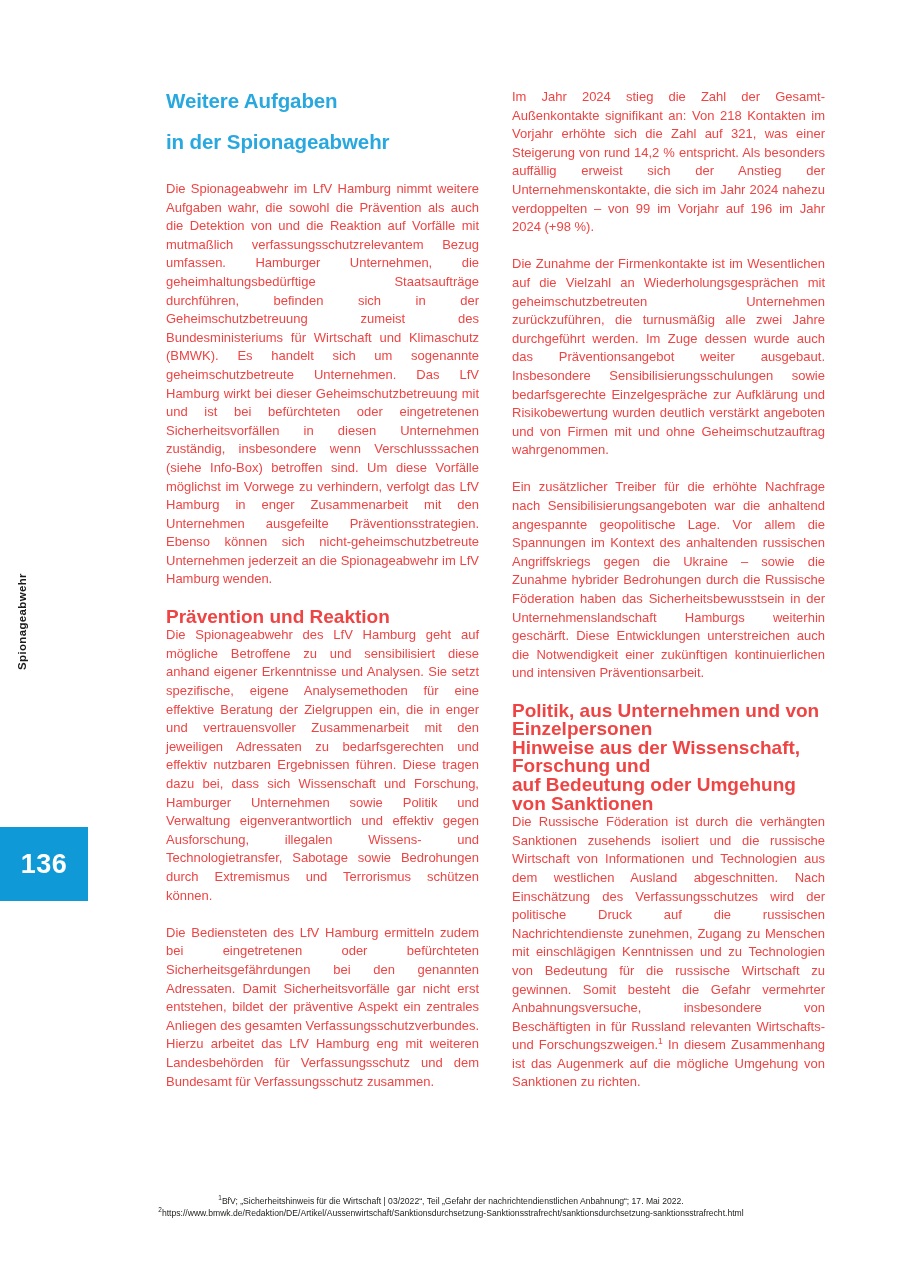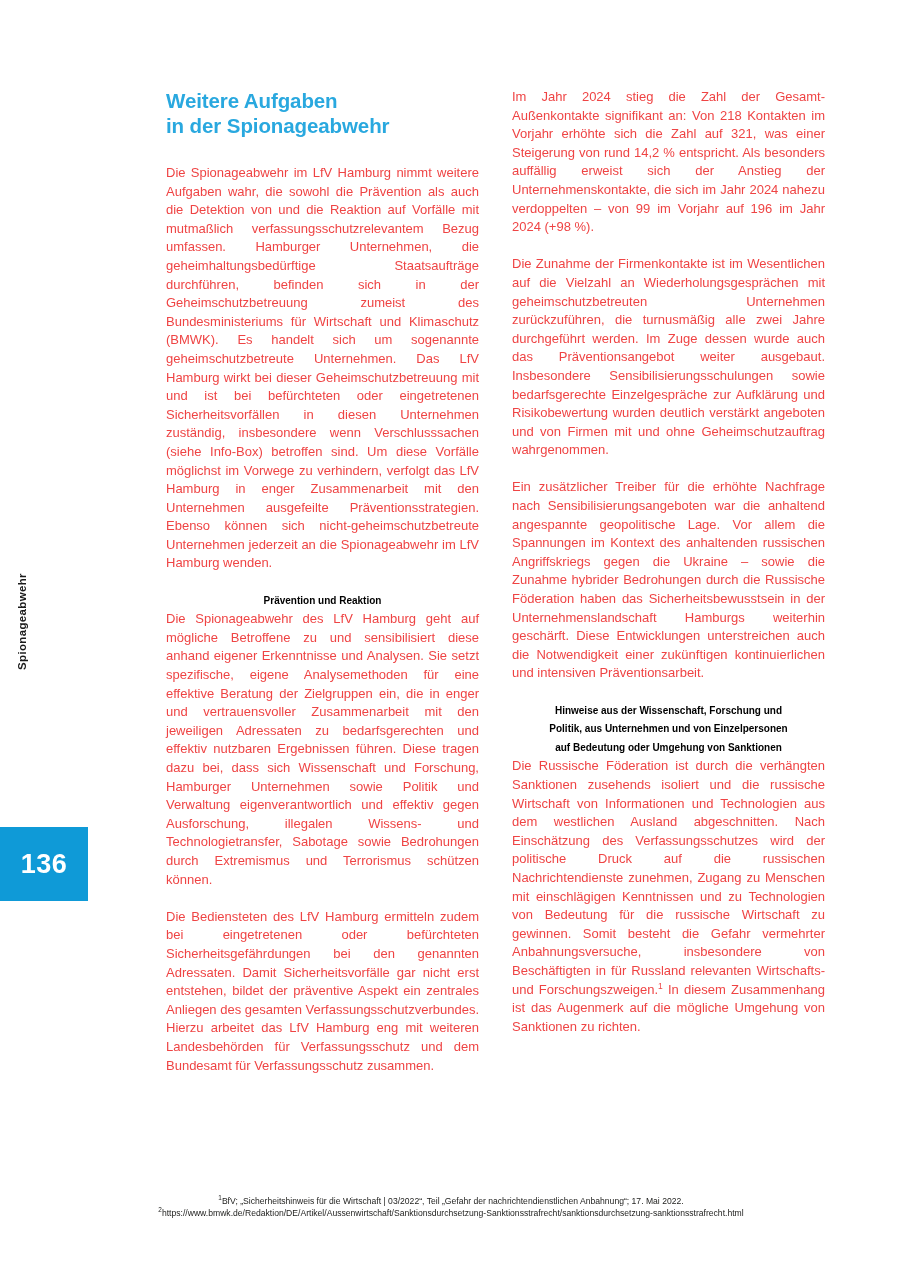--- a/index.html
+++ b/index.html
@@ -76,29 +76,28 @@
   }
 
   h1.title {
     margin: 0 0 26px 0;
     font-size: 20.5px;
     line-height: 25px;
     font-weight: 700;
     color: #29a8df;
     letter-spacing: -0.1px;
   }
-  h1.title .l2 { display: block; }
+  h1.title .l2 { display: block; margin-top: 16px; }
 
   h2.subhead {
     margin: 0;
-    font-size: 10px;
+    font-size: 19px;
     line-height: 18.6px;
     font-weight: 700;
-    color: #000000;
-    text-align: center;
+    color: #ef4444;
   }
 
   p.body {
     margin: 0 0 18.6px 0;
     font-size: 13px;
     line-height: 18.6px;
     text-align: justify;
     text-justify: inter-word;
     hyphens: manual;
     color: #ef4444;
@@ -155,22 +154,22 @@
 
     <p class="body">Die Bediensteten des LfV Hamburg ermitteln zudem bei eingetretenen oder befürchteten Sicherheitsgefährdungen bei den genannten Adressaten. Damit Sicherheitsvorfälle gar nicht erst entstehen, bildet der präventive Aspekt ein zentrales Anliegen des gesamten Verfassungsschutzverbundes. Hierzu arbeitet das LfV Hamburg eng mit weiteren Landesbehörden für Verfassungsschutz und dem Bundesamt für Verfassungsschutz zusammen.</p>
   </div>
 
   <div class="col">
     <p class="body">Im Jahr 2024 stieg die Zahl der Gesamt-Außenkontakte signifikant an: Von 218 Kontakten im Vorjahr erhöhte sich die Zahl auf 321, was einer Steigerung von rund 14,2 % entspricht. Als besonders auffällig erweist sich der Anstieg der Unternehmenskontakte, die sich im Jahr 2024 nahezu verdoppelten – von 99 im Vorjahr auf 196 im Jahr 2024 (+98 %).</p>
     <p class="body">Die Zunahme der Firmenkontakte ist im Wesentlichen auf die Vielzahl an Wiederholungsgesprächen mit geheimschutzbetreuten Unternehmen zurückzuführen, die turnusmäßig alle zwei Jahre durchgeführt werden. Im Zuge dessen wurde auch das Präventionsangebot weiter ausgebaut. Insbesondere Sensibilisierungsschulungen sowie bedarfsgerechte Einzelgespräche zur Aufklärung und Risikobewertung wurden deutlich verstärkt angeboten und von Firmen mit und ohne Geheimschutzauftrag wahrgenommen.</p>
     <p class="body">Ein zusätzlicher Treiber für die erhöhte Nachfrage nach Sensibilisierungsangeboten war die anhaltend angespannte geopolitische Lage. Vor allem die Spannungen im Kontext des anhaltenden russischen Angriffskriegs gegen die Ukraine – sowie die Zunahme hybrider Bedrohungen durch die Russische Föderation haben das Sicherheitsbewusstsein in der Unternehmenslandschaft Hamburgs weiterhin geschärft. Diese Entwicklungen unterstreichen auch die Notwendigkeit einer zukünftigen kontinuierlichen und intensiven Präventionsarbeit.</p>
 
     <h2 class="subhead">
+      <span style="display: block;">Politik, aus Unternehmen und von Einzelpersonen</span>
       <span style="display: block;">Hinweise aus der Wissenschaft, Forschung und</span>
-      <span style="display: block;">Politik, aus Unternehmen und von Einzelpersonen</span>
       <span style="display: block;">auf Bedeutung oder Umgehung von Sanktionen</span>
     </h2>
     <p class="body after-head"><span>Die Russische Föderation ist durch die verhängten Sanktionen zusehends isoliert und die russische Wirtschaft von Informationen und Technologien aus dem westlichen Ausland abgeschnitten. Nach Einschätzung des Verfassungsschutzes wird der politische Druck auf die russischen Nachrichtendienste zunehmen, Zugang zu Menschen mit einschlägigen Kenntnissen und zu Technologien von Bedeutung für die russische Wirtschaft zu gewinnen. Somit besteht die Gefahr vermehrter Anbahnungsversuche, insbesondere von Beschäftigten in für Russland relevanten Wirtschafts- und Forschungszweigen.</span><sup class="fn">1</sup><span> In diesem Zusammenhang ist das Augenmerk auf die mögliche Umgehung von Sanktionen zu richten.</span></p>
   </div>
 </div>
 
 <div class="footnotes">
   <div><sup>1</sup><span>BfV; „Sicherheitshinweis für die Wirtschaft | 03/2022“, Teil „Gefahr der nachrichtendienstlichen Anbahnung“; 17. Mai 2022.</span></div>
   <div><sup>2</sup><span>https://www.bmwk.de/Redaktion/DE/Artikel/Aussenwirtschaft/Sanktionsdurchsetzung-Sanktionsstrafrecht/sanktionsdurchsetzung-sanktionsstrafrecht.html</span></div>
 </div>

